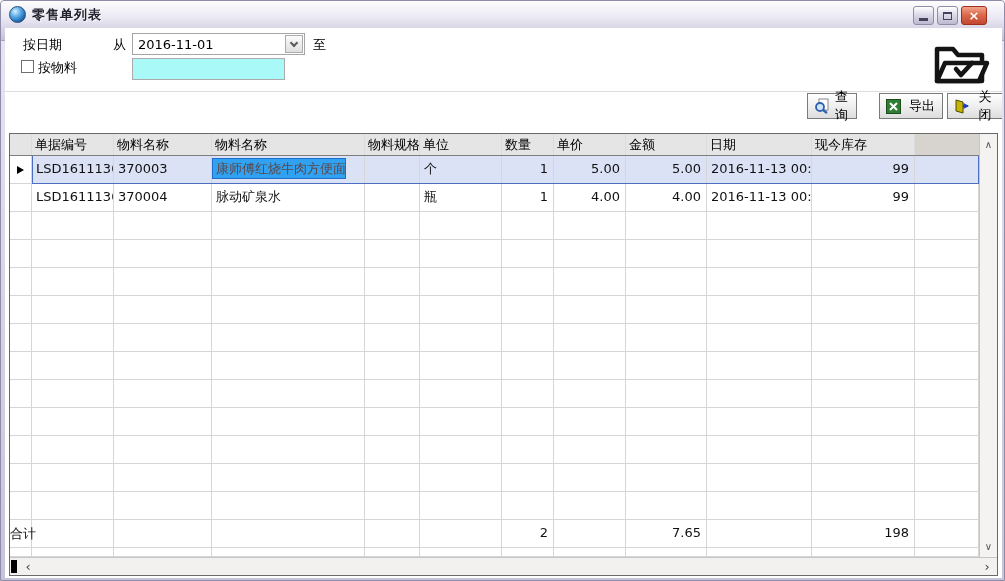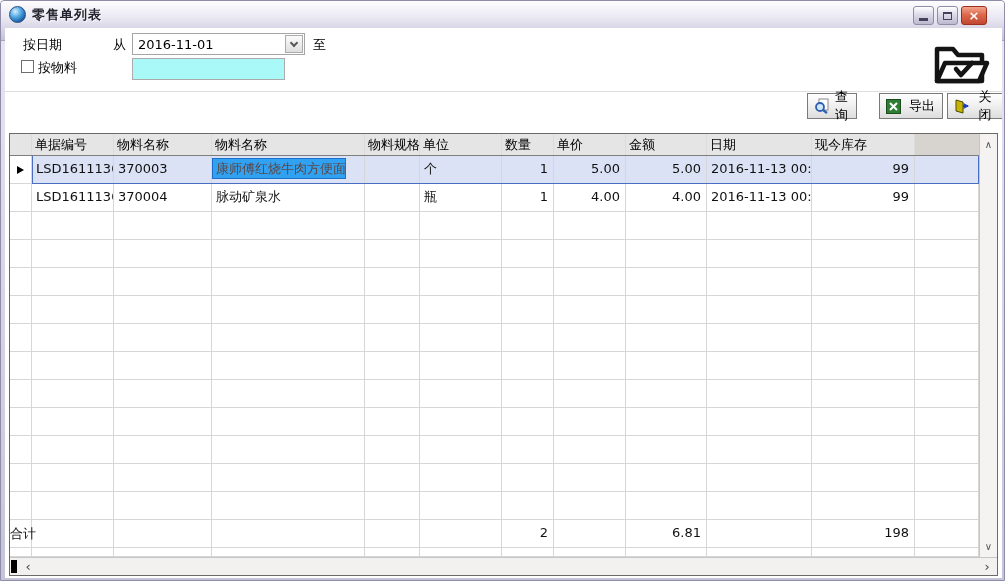--- a/index.html
+++ b/index.html
@@ -406,21 +406,21 @@
 
         <div class="trow">
           <div class="cell sel-col total-label" style="justify-content:flex-start;">合计</div>
           <div class="cell"></div>
           <div class="cell"></div>
           <div class="cell"></div>
           <div class="cell"></div>
           <div class="cell"></div>
           <div class="cell num">2</div>
           <div class="cell"></div>
-          <div class="cell num">6.81</div>
+          <div class="cell num">7.65</div>
           <div class="cell"></div>
           <div class="cell num">198</div>
           <div class="cell"></div>
         </div>
 
         <div class="trow partial-row">
           <div class="cell sel-col"></div>
           <div class="cell"></div>
             <div class="cell"></div>
           <div class="cell"></div>

